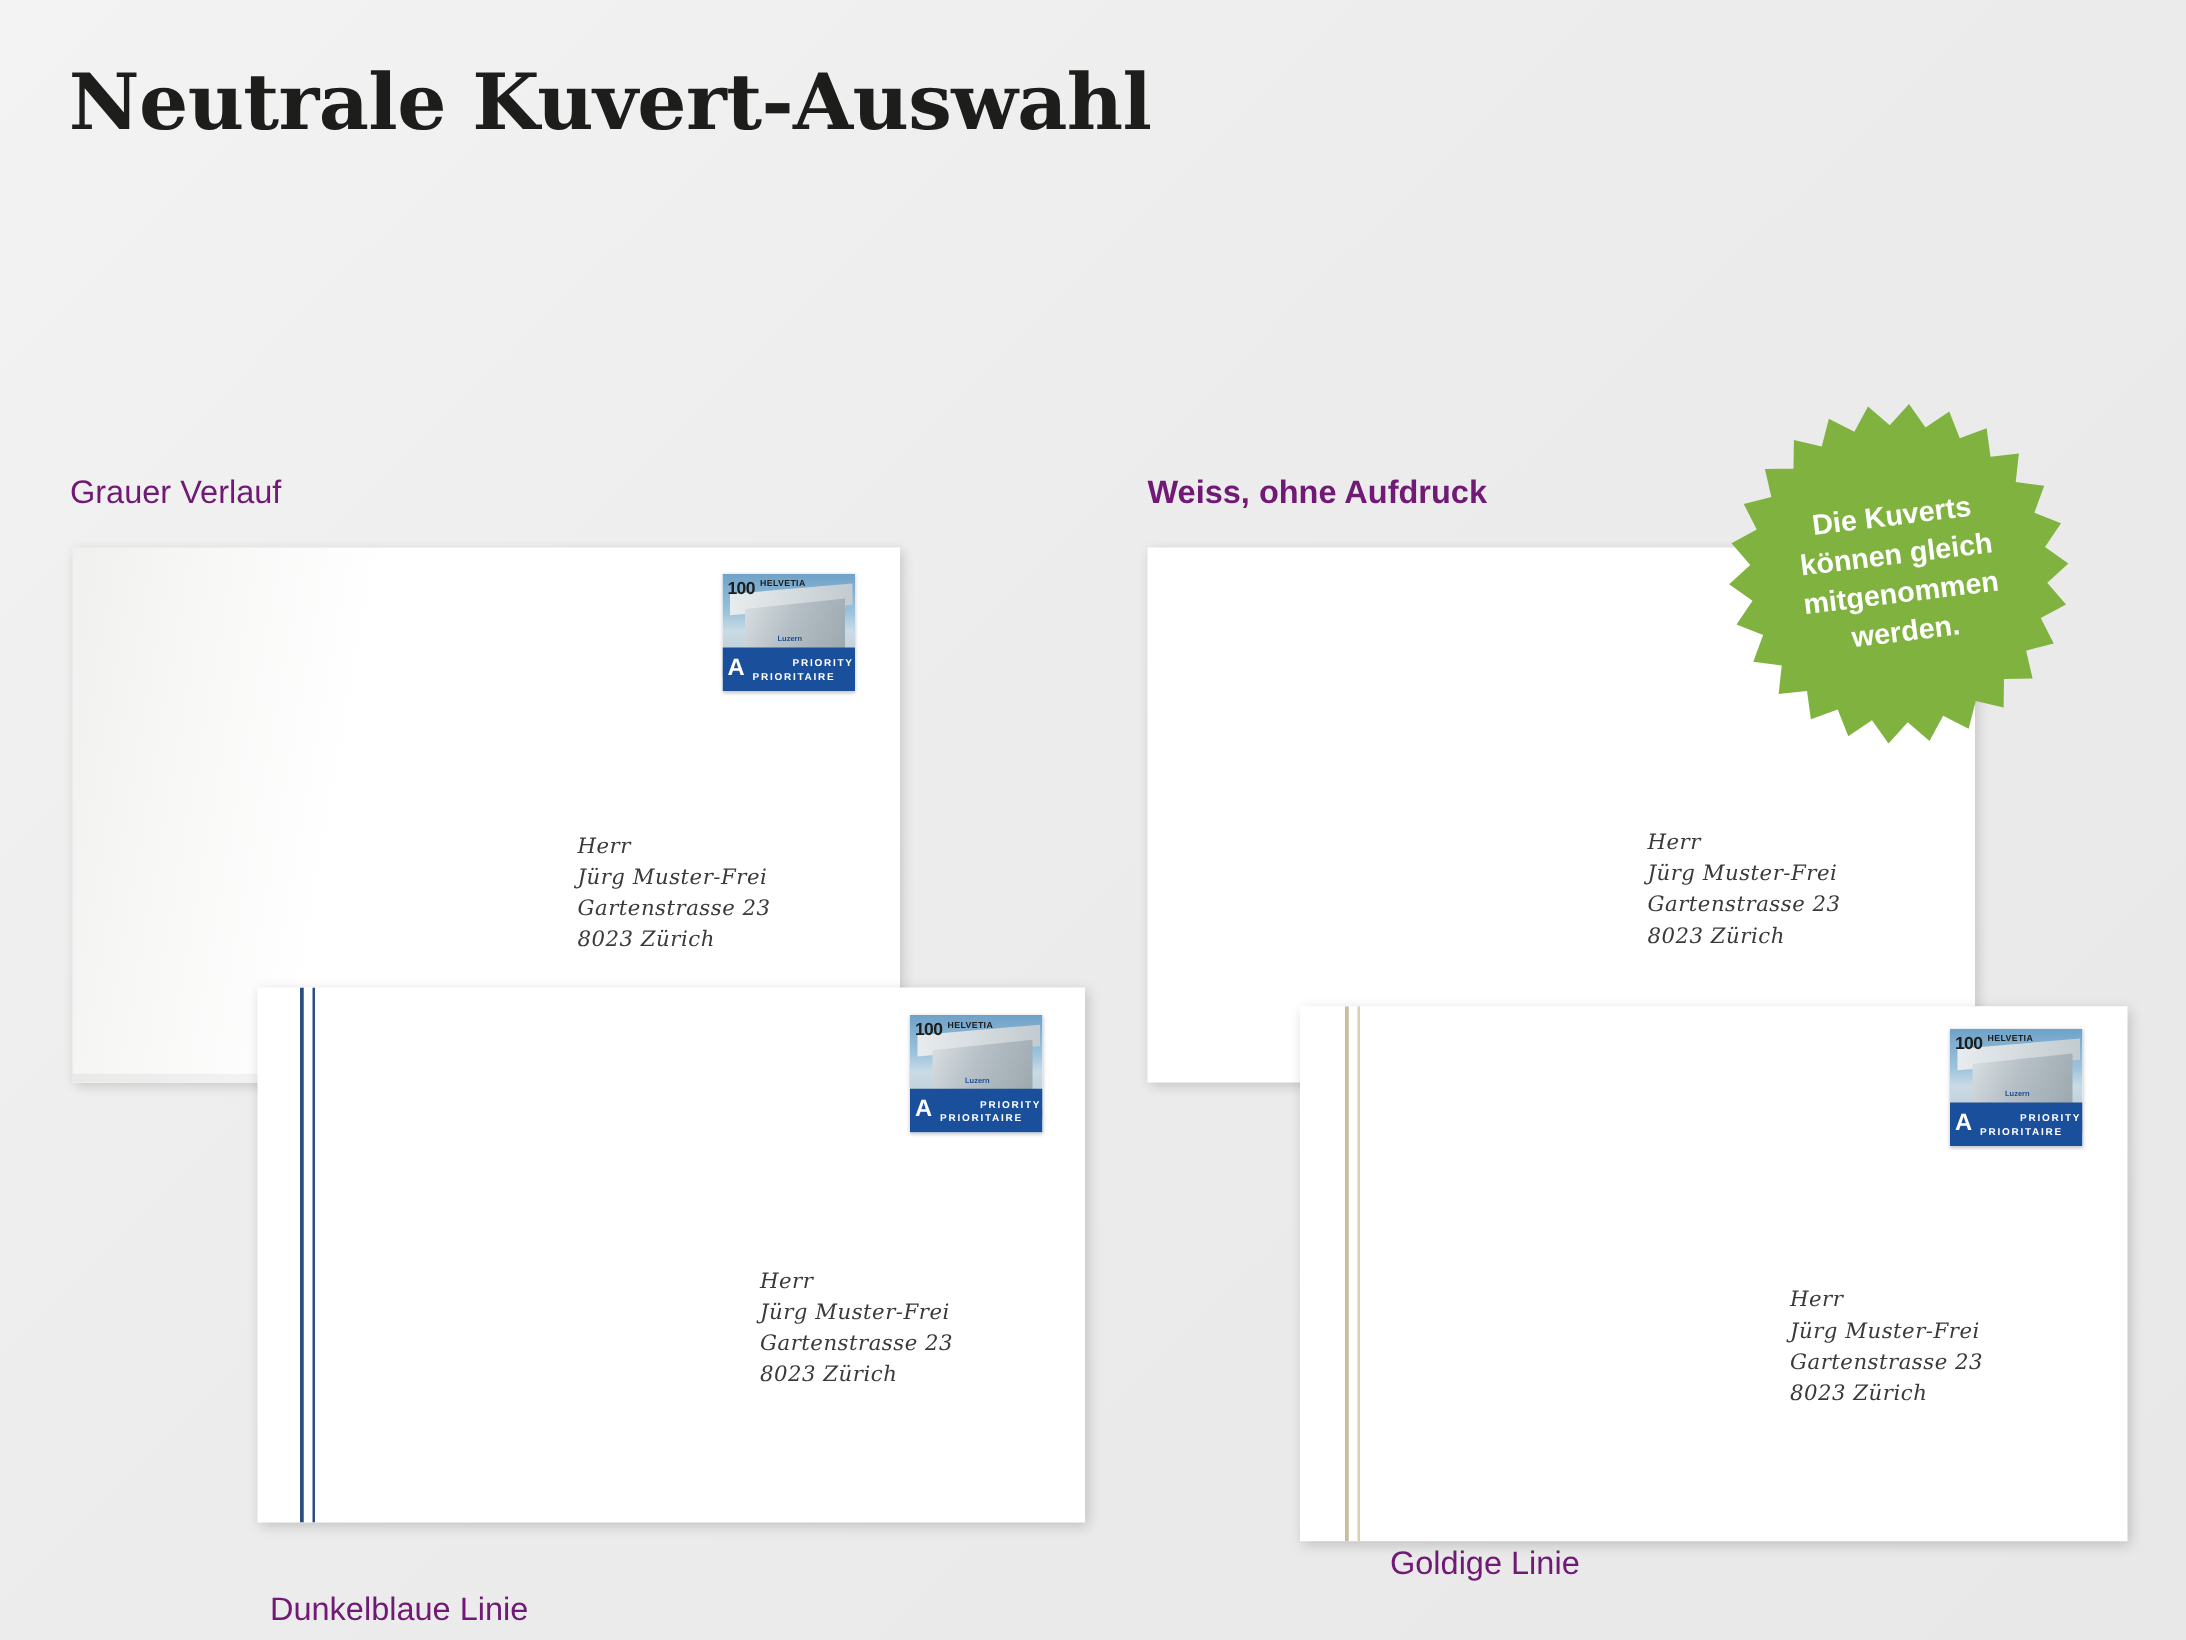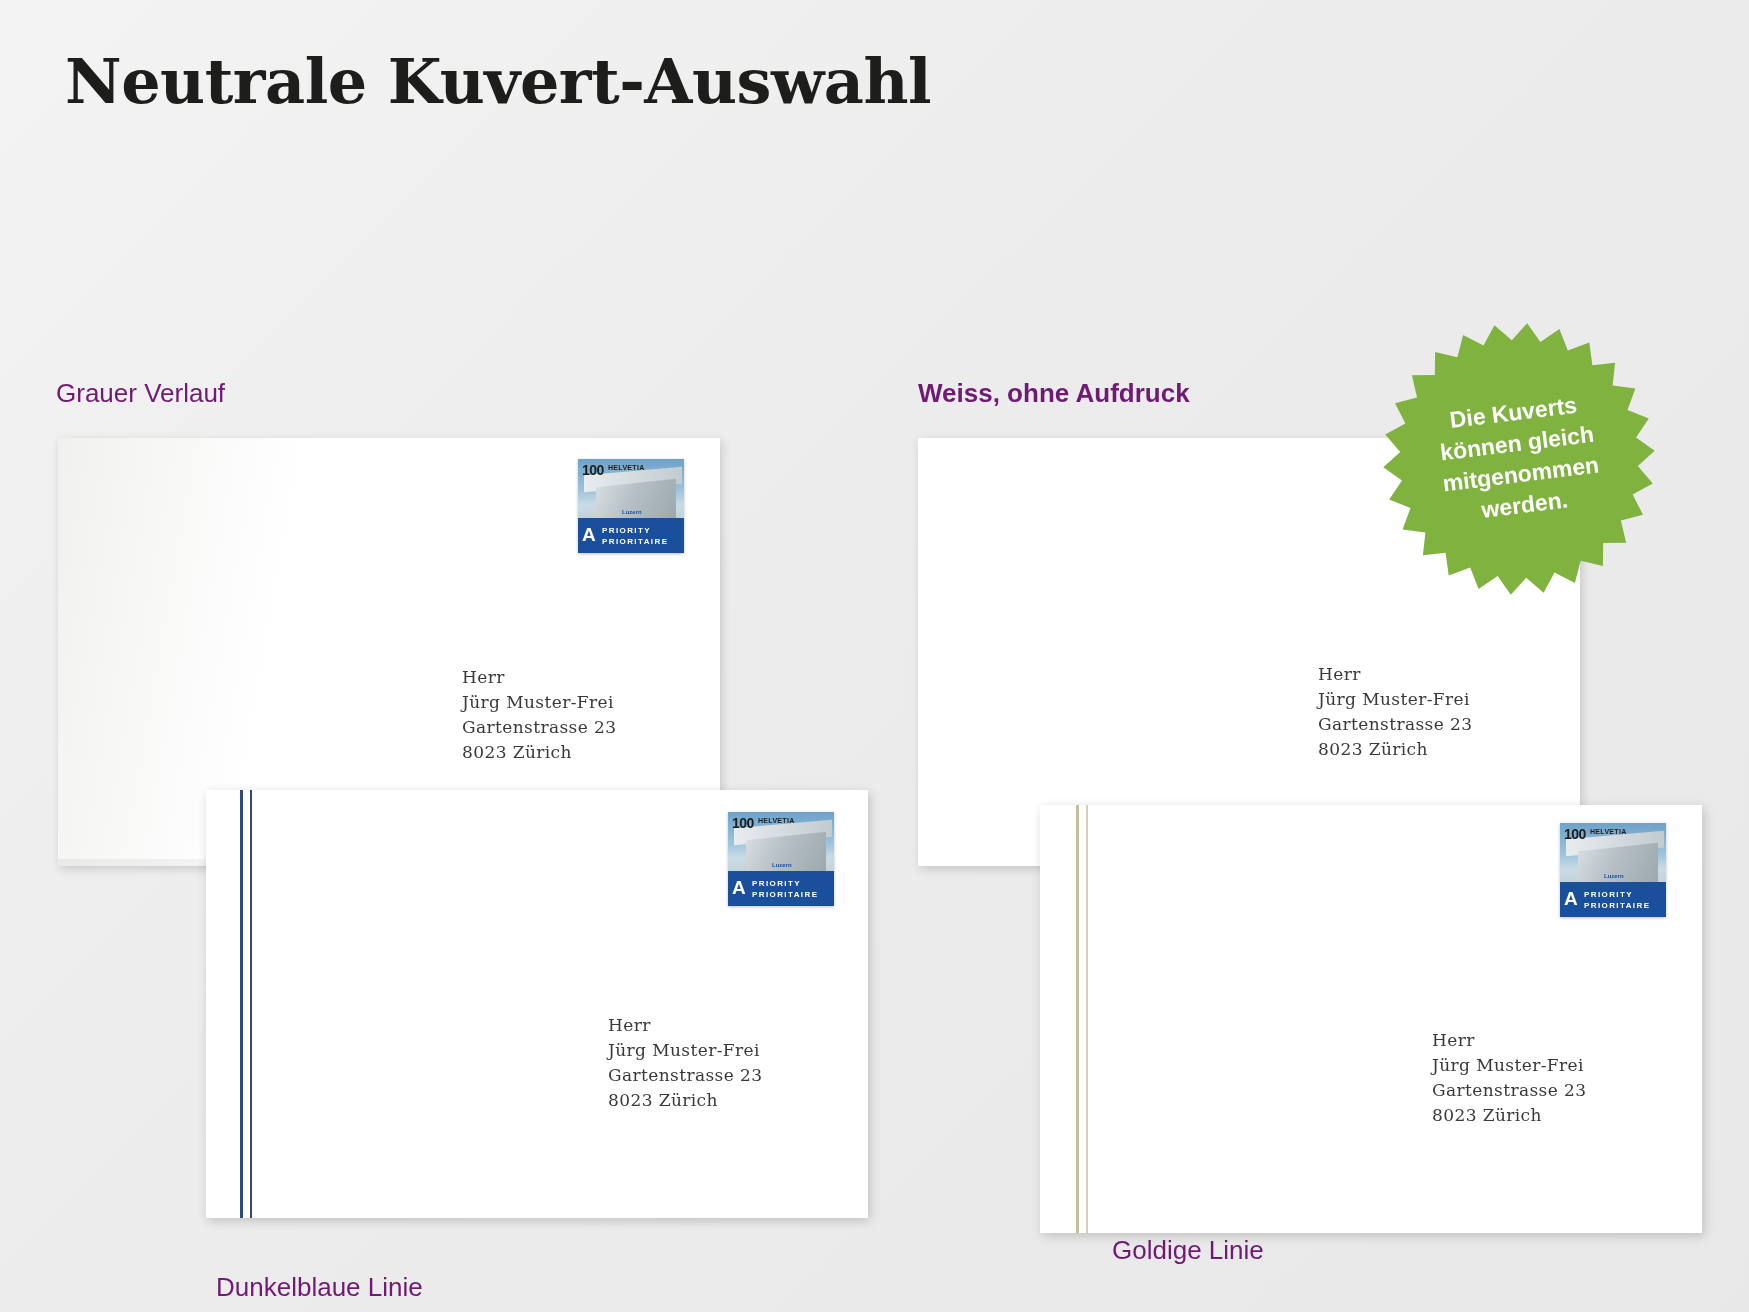--- a/index.html
+++ b/index.html
@@ -14,21 +14,21 @@
     position: relative;
     overflow: hidden;
     font-family: "Liberation Sans", sans-serif;
     background: linear-gradient(135deg, #f3f3f3 0%, #ececec 45%, #e8e8e8 100%);
     color: #1d1d1b;
   }
 
   
   .page-title {
     position: absolute;
-    left: 65px;
+    left: 55px;
     top: 45px;
     font-family: "DejaVu Serif", serif;
     font-size: 62px;
     font-weight: 700;
     letter-spacing: -0.5px;
     color: #1d1d1b;
     white-space: nowrap;
   }
   .intro {
     position: absolute;
@@ -101,20 +101,21 @@
     left: 0; right: 0; bottom: 0;
     height: 7px;
     background: linear-gradient(to right, rgba(0,0,0,0.05), rgba(0,0,0,0.02));
   }
 
   
   .address {
     position: absolute;
     font-family: "DejaVu Serif", serif;
     font-size: 17px;
+    font-style: italic;
     line-height: 25px;
     color: #3a3a38;
     letter-spacing: 0.4px;
   }
   .addr-a { left: 462px; top: 665px; }
   .addr-b { left: 1318px; top: 662px; }
   .addr-c { left: 608px; top: 1013px; }
   .addr-d { left: 1432px; top: 1028px; }
 
   
@@ -193,21 +194,21 @@
   }
   .stamp .band .p1,
   .stamp .band .p2 {
     position: absolute;
     left: 24px;
     font-family: "Liberation Sans", sans-serif;
     font-size: 8px;
     letter-spacing: 1.4px;
     font-weight: 700;
   }
-  .stamp .band .p1 { top: 8px; }
+  .stamp .band .p1 { top: 8px; margin-left: 32px; }
   .stamp .band .p2 { top: 19px; }
   .stamp .post {
     position: absolute;
     left: 44px; bottom: 38px;
     font-size: 6px;
     color: #1a4f9c;
     font-weight: 700;
   }
 
   

